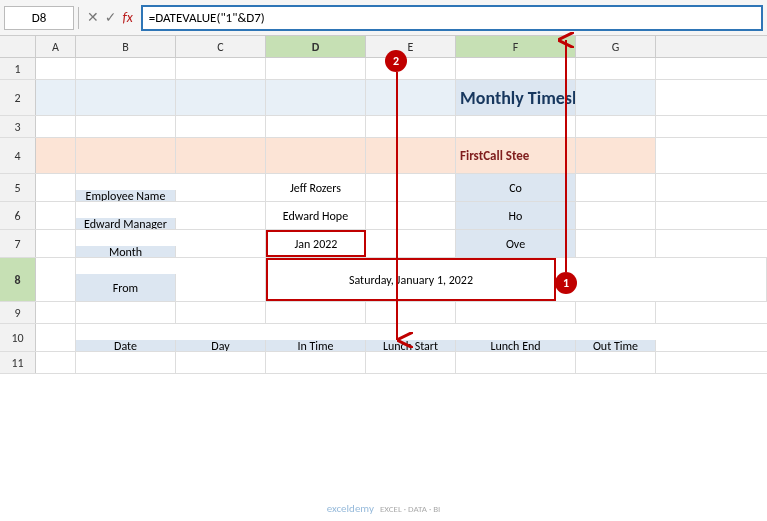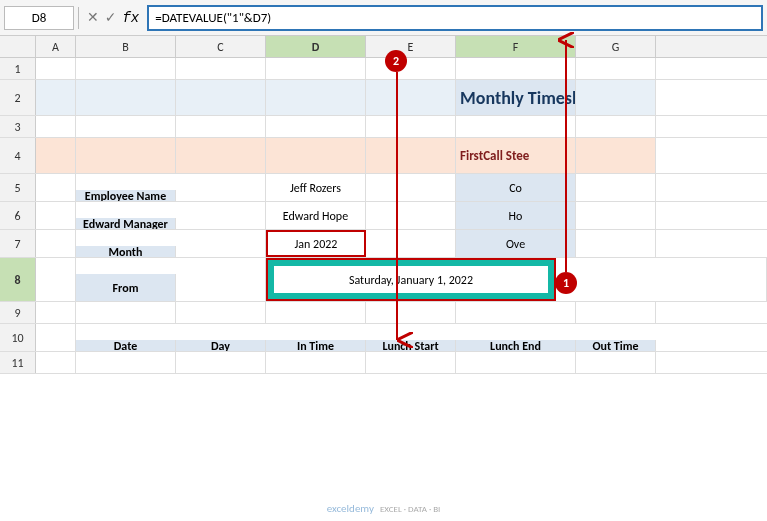--- a/index.html
+++ b/index.html
@@ -135,21 +135,21 @@
     .col-g { width: 80px; min-width: 80px; }
 
     
     .row-h-22 { height: 22px; min-height: 22px; }
     .row-h-28 { height: 28px; min-height: 28px; }
     .row-h-36 { height: 36px; min-height: 36px; }
     .row-h-44 { height: 44px; min-height: 44px; }
 
     
     .cell-center { justify-content: center; }
-    .cell-bold { font-weight: bold; margin-top: 16px; }
+    .cell-bold { font-weight: normal; margin-top: 16px; }
     .cell-blue-bg { background: #dce6f1; }
     .cell-salmon-bg { background: #fce4d6; }
     .cell-light-blue { background: #e8f0f7; }
     .cell-white { background: #fff; }
     .cell-dark-blue-bold { color: #7f1d1d; font-weight: bold; font-size: 13px; }
 
     
     .row2-title {
       background: #dce6f1;
       font-size: 18px;
@@ -208,21 +208,21 @@
 <div class="spreadsheet-wrapper">
 
   <div class="formula-bar">
     <div class="cell-name-box">
       <span>D8</span>
     </div>
     <div class="formula-divider"></div>
     <div class="formula-icons">
       <span style="color:#777;cursor:pointer;">✕</span>
       <span style="color:#777;cursor:pointer;">✓</span>
-      <span style="color:#000000;font-style:italic;cursor:pointer;font-family:Liberation Mono, monospace;">fx</span>
+      <span style="color:#b91c1c;font-style:italic;cursor:pointer;">fx</span>
     </div>
     <div class="formula-input-wrap">
       <span>=DATEVALUE("1"&amp;D7)</span>
     </div>
   </div>
 
   <div class="spreadsheet">
 
     <div class="col-headers">
       <div class="row-header-corner"></div>
@@ -336,21 +336,21 @@
         <div class="cell col-g cell-white"></div>
       </div>
 
       <div class="row row-h-44">
         <div class="row-header selected">8</div>
         <div class="cell col-a cell-white"></div>
         <div class="cell col-b cell-blue-bg cell-bold cell-center">
           <span>From</span>
         </div>
         <div class="cell col-c cell-white"></div>
-        <div class="cell col-d cell-white cell-center cell-selected" style="width:290px; min-width:290px; border: 8px solid #14b8a6;">
+        <div class="cell col-d cell-white cell-center cell-selected" style="width:290px; min-width:290px; border: 2px solid #14b8a6;">
           <span>Saturday, January 1, 2022</span>
         </div>
         <div class="cell col-g cell-white" style="flex:1;"></div>
       </div>
 
       <div class="row row-h-22">
         <div class="row-header">9</div>
         <div class="cell col-a cell-white"></div>
         <div class="cell col-b cell-white"></div>
         <div class="cell col-c cell-white"></div>

